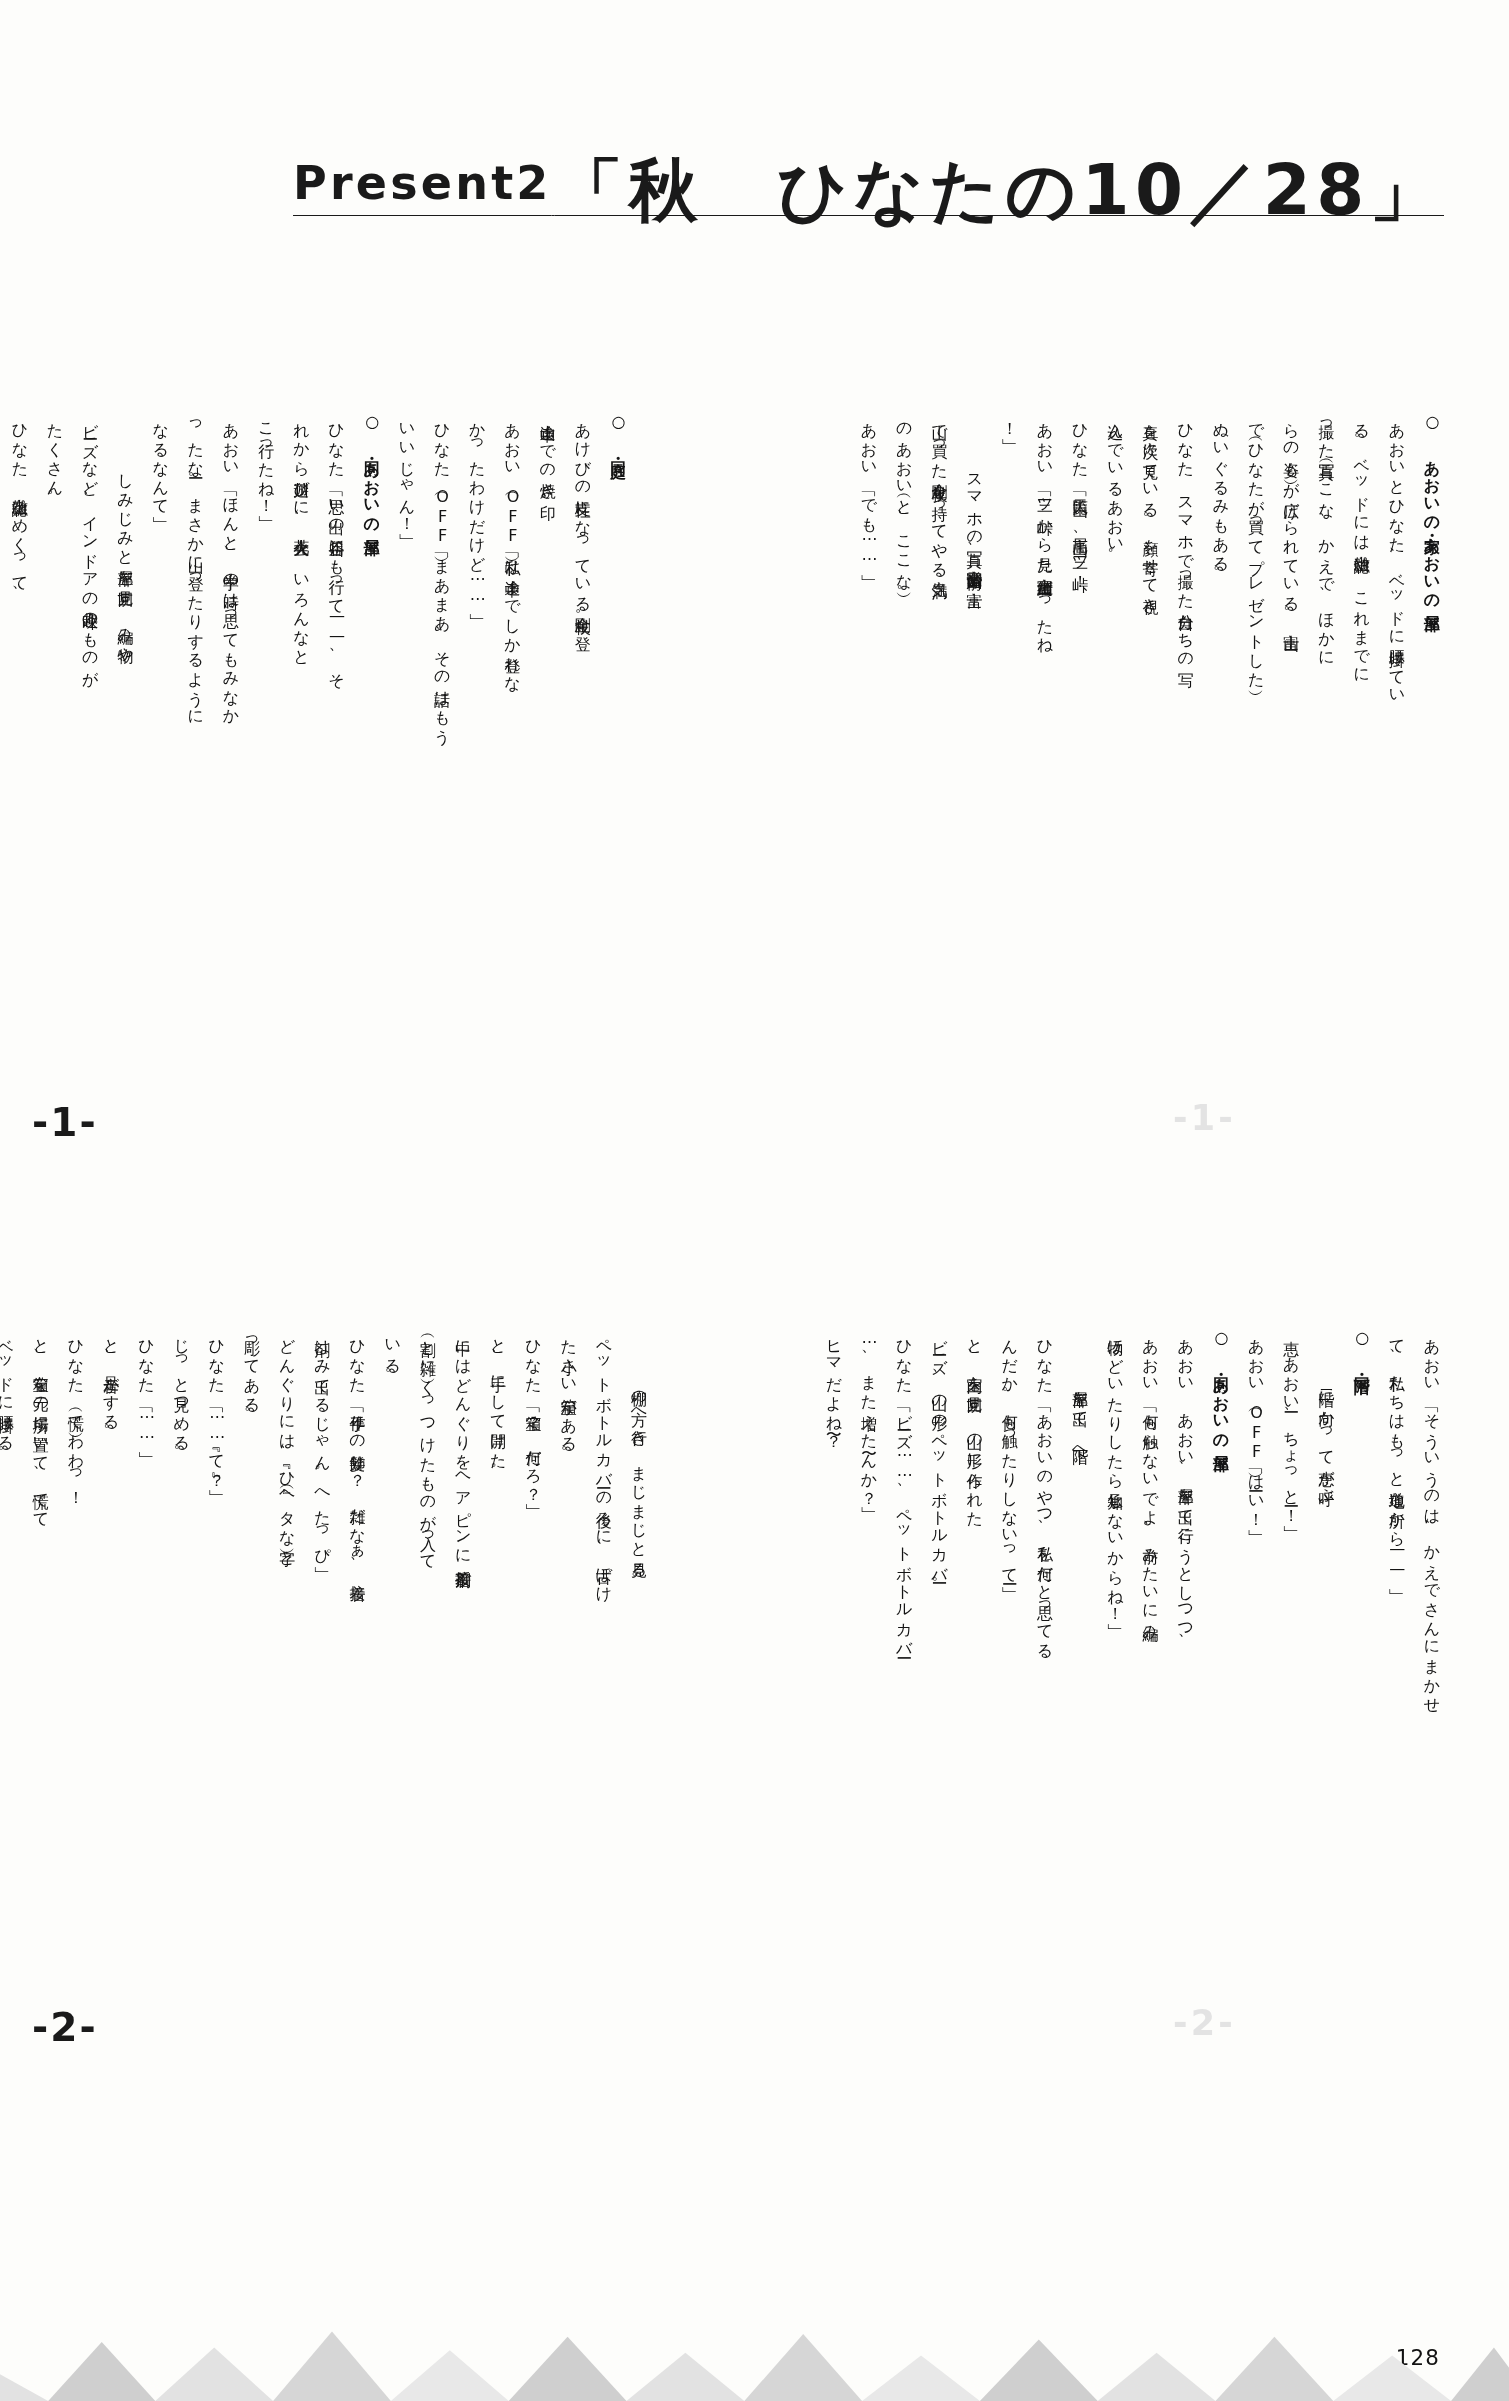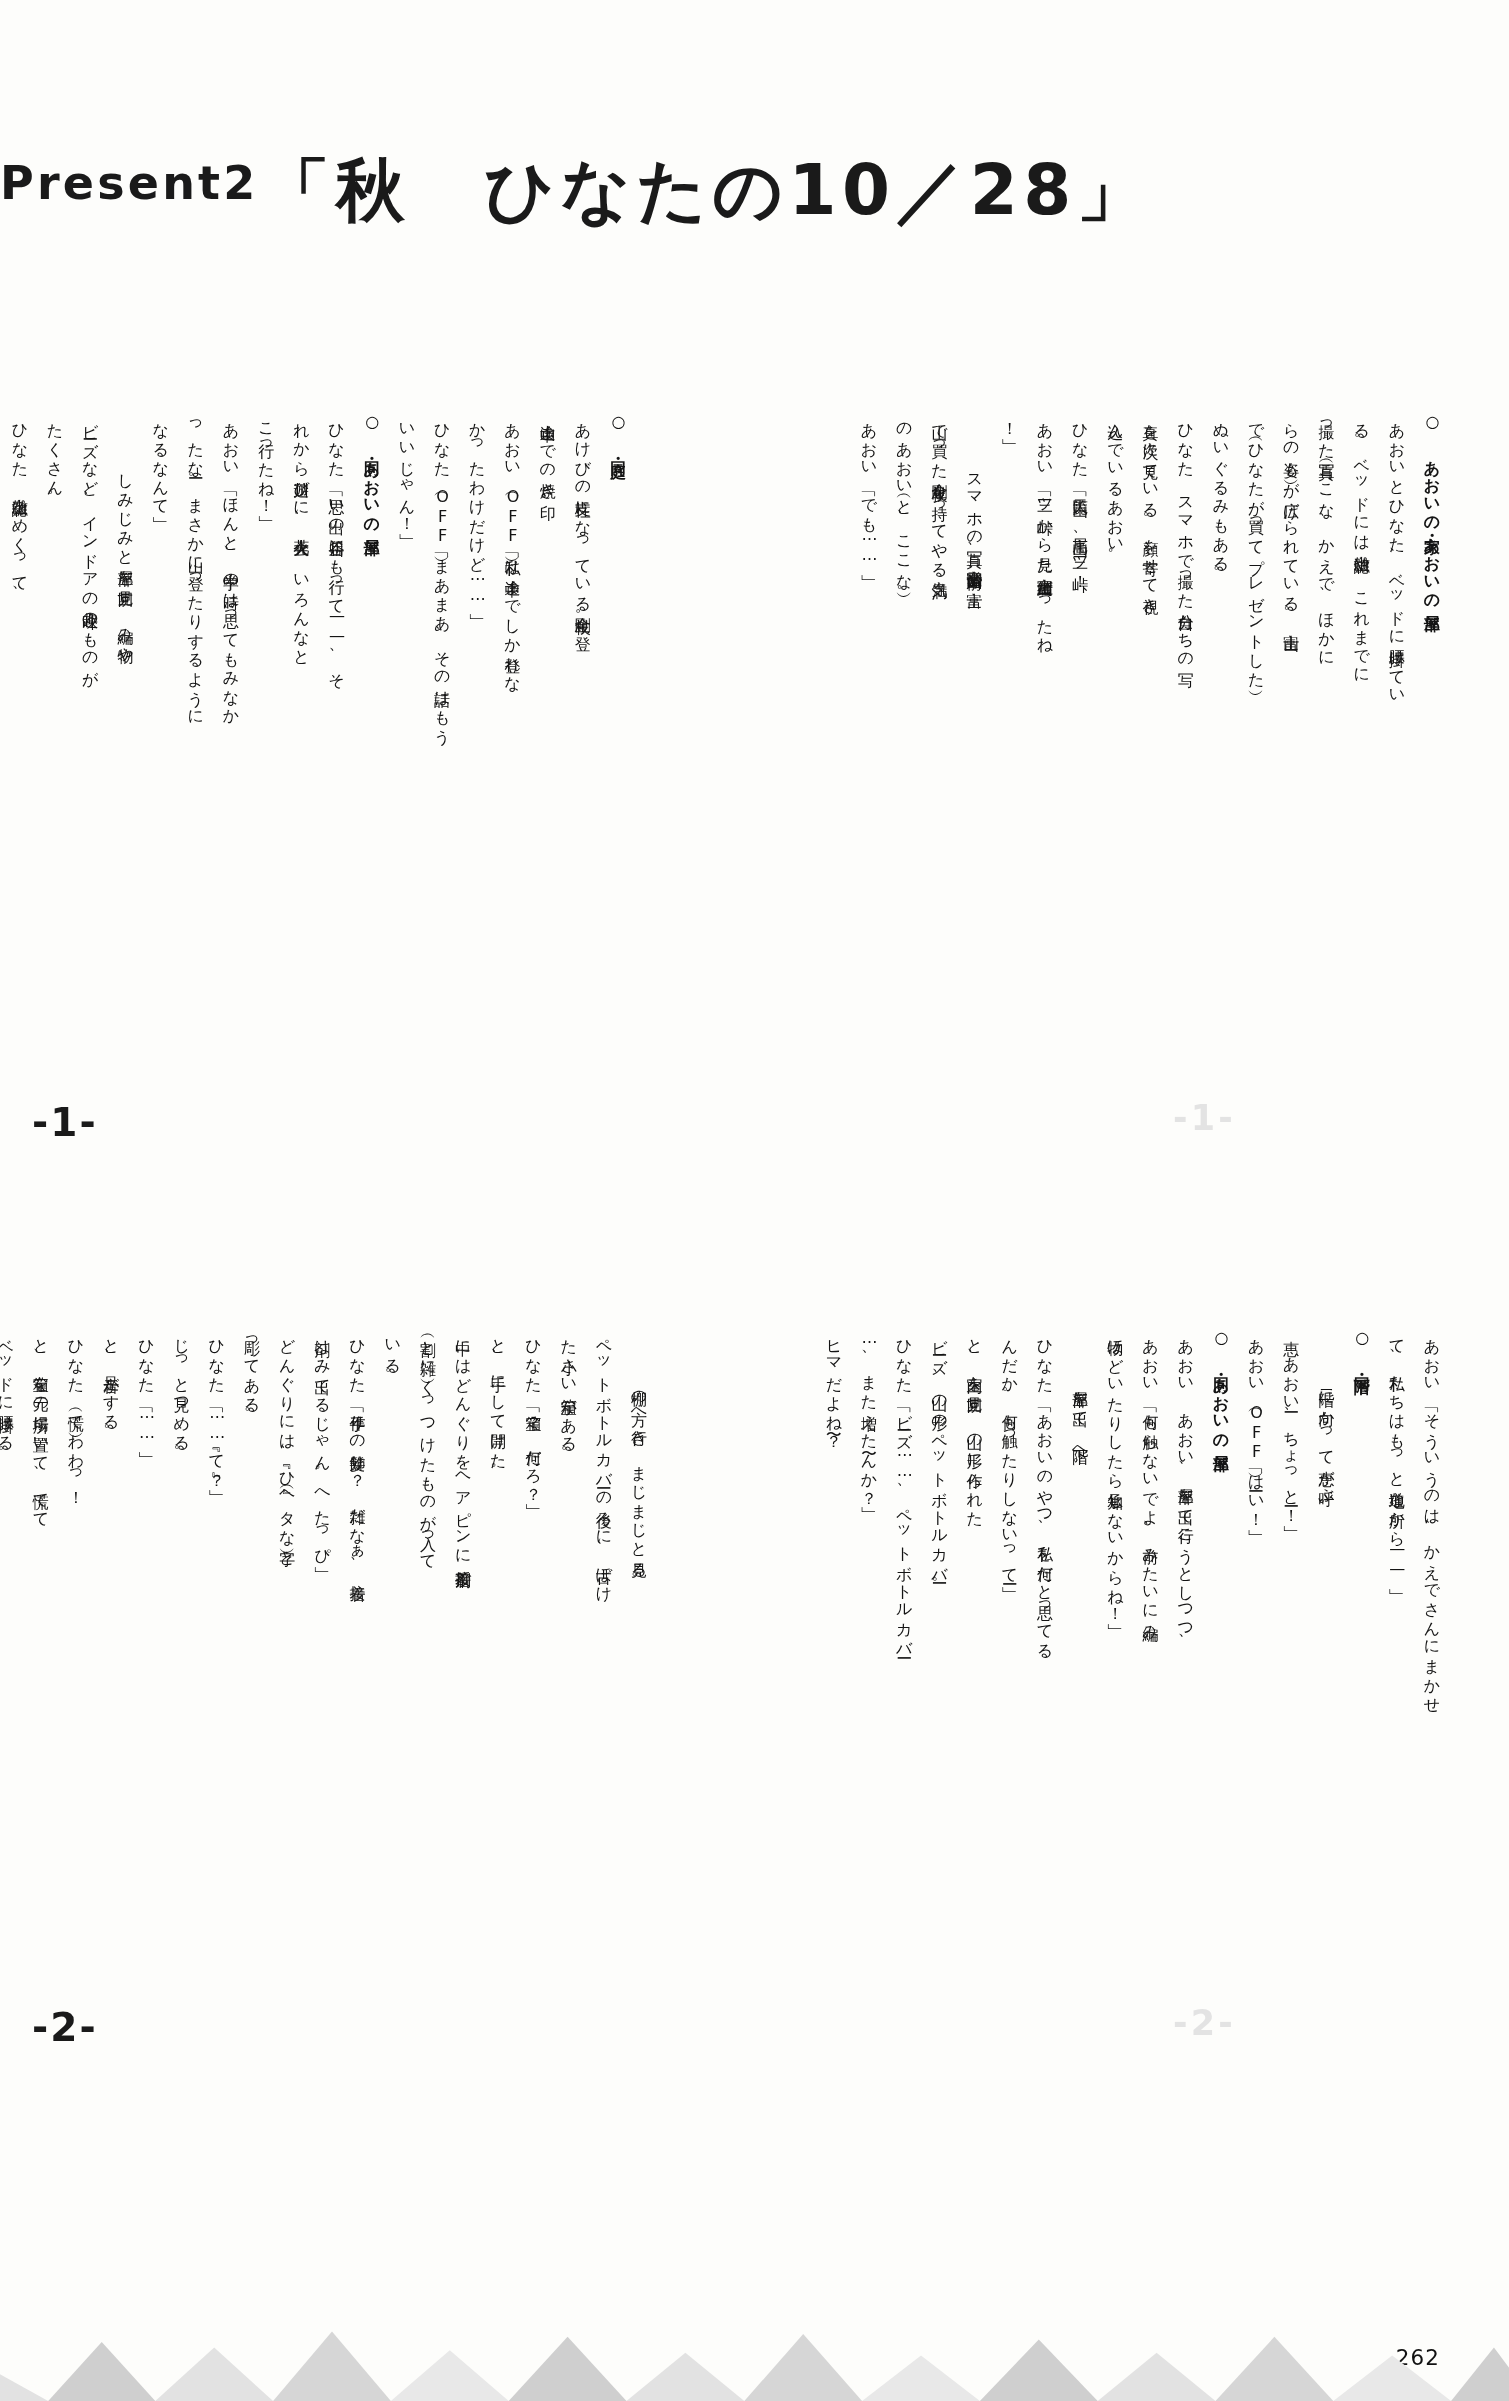--- a/index.html
+++ b/index.html
@@ -21,22 +21,23 @@
     inset: 0;
     background: #fdfdfb;
   }
 
   
   .title-row {
     position: absolute;
     top: 145px;
     left: 0;
     width: 1444px;
-    text-align: left;
+    text-align: right;
     white-space: nowrap;
+    text-decoration: underline;
   }
   .title-pre {
     font-family: "DejaVu Sans", sans-serif;
     font-size: 46px;
     font-weight: bold;
     letter-spacing: 3.2px;
     vertical-align: 15px;
   }
   .title-main {
     font-family: "DejaVu Sans", sans-serif;
@@ -120,21 +121,21 @@
 
   <div class="section sec-bot-right" id="col-bottom-right"><div class="col-line" style="display: inline-block; vertical-align: top; margin-left: 6.4px; height: 100%; white-space: nowrap;">あおい　「そういうのは、かえでさんにまかせ</div><div class="col-line" style="display: inline-block; vertical-align: top; margin-left: 6.4px; height: 100%; white-space: nowrap;">て、私たちはもっと地道な所から——」</div><div class="col-line" style="display: inline-block; vertical-align: top; margin-left: 6.4px; height: 100%; white-space: nowrap; font-weight: bold;">○　同・階下</div><div class="col-line" style="display: inline-block; vertical-align: top; margin-left: 6.4px; height: 100%; white-space: nowrap;">　　　二階に向かって恵が呼ぶ。</div><div class="col-line" style="display: inline-block; vertical-align: top; margin-left: 6.4px; height: 100%; white-space: nowrap;">恵　「あおいー、ちょっとー！」</div><div class="col-line" style="display: inline-block; vertical-align: top; margin-left: 6.4px; height: 100%; white-space: nowrap;">あおい　（OFF）「はーい！」</div><div class="col-line" style="display: inline-block; vertical-align: top; margin-left: 6.4px; height: 100%; white-space: nowrap; font-weight: bold;">○　同・あおいの部屋</div><div class="col-line" style="display: inline-block; vertical-align: top; margin-left: 6.4px; height: 100%; white-space: nowrap;">あおい　あおい、部屋を出て行こうとしつつ、</div><div class="col-line" style="display: inline-block; vertical-align: top; margin-left: 6.4px; height: 100%; white-space: nowrap;">あおい　「何も触らないでよ、前みたいに編み</div><div class="col-line" style="display: inline-block; vertical-align: top; margin-left: 6.4px; height: 100%; white-space: nowrap;">物ほどいたりしたら承知しないからね！」</div><div class="col-line" style="display: inline-block; vertical-align: top; margin-left: 6.4px; height: 100%; white-space: nowrap;">　　　部屋を出て、階下へ。</div><div class="col-line" style="display: inline-block; vertical-align: top; margin-left: 6.4px; height: 100%; white-space: nowrap;">ひなた　「あおいのやつ、私を何だと思ってる</div><div class="col-line" style="display: inline-block; vertical-align: top; margin-left: 6.4px; height: 100%; white-space: nowrap;">んだか。何も触ったりしないってー」</div><div class="col-line" style="display: inline-block; vertical-align: top; margin-left: 6.4px; height: 100%; white-space: nowrap;">と、室内を見回す。山の形に作られた</div><div class="col-line" style="display: inline-block; vertical-align: top; margin-left: 6.4px; height: 100%; white-space: nowrap;">ビーズ、山の形のペットボトルカバー。</div><div class="col-line" style="display: inline-block; vertical-align: top; margin-left: 6.4px; height: 100%; white-space: nowrap;">ひなた　「ビーズ……、ペットボトルカバー</div><div class="col-line" style="display: inline-block; vertical-align: top; margin-left: 6.4px; height: 100%; white-space: nowrap;">…、また増えた〜んか？」</div><div class="col-line" style="display: inline-block; vertical-align: top; margin-left: 6.4px; height: 100%; white-space: nowrap;">ヒマだよね〜？</div></div>
 
   <div class="section sec-bot-left" id="col-bottom-left"><div class="col-line" style="display: inline-block; vertical-align: top; margin-left: 6.4px; height: 100%; white-space: nowrap;">　　　棚の方へ行き、まじまじと見る。</div><div class="col-line" style="display: inline-block; vertical-align: top; margin-left: 6.4px; height: 100%; white-space: nowrap;">ペットボトルカバーの後ろに、古ぼけ</div><div class="col-line" style="display: inline-block; vertical-align: top; margin-left: 6.4px; height: 100%; white-space: nowrap;">た小さい宝箱がある。</div><div class="col-line" style="display: inline-block; vertical-align: top; margin-left: 6.4px; height: 100%; white-space: nowrap;">ひなた　「宝箱？　何だろ？」</div><div class="col-line" style="display: inline-block; vertical-align: top; margin-left: 6.4px; height: 100%; white-space: nowrap;">と、手にして開けた。</div><div class="col-line" style="display: inline-block; vertical-align: top; margin-left: 6.4px; height: 100%; white-space: nowrap;">中にはどんぐりをヘアピンに接着剤で</div><div class="col-line" style="display: inline-block; vertical-align: top; margin-left: 6.4px; height: 100%; white-space: nowrap;">（割と雑に）くっつけたものが入って</div><div class="col-line" style="display: inline-block; vertical-align: top; margin-left: 6.4px; height: 100%; white-space: nowrap;">いる。</div><div class="col-line" style="display: inline-block; vertical-align: top; margin-left: 6.4px; height: 100%; white-space: nowrap;">ひなた　「手作りの髪飾り？　雑だなぁ、接着</div><div class="col-line" style="display: inline-block; vertical-align: top; margin-left: 6.4px; height: 100%; white-space: nowrap;">剤はみ出てるじゃん。へたっぴ」</div><div class="col-line" style="display: inline-block; vertical-align: top; margin-left: 6.4px; height: 100%; white-space: nowrap;">どんぐりには、『ひ』（ヘタな字）と</div><div class="col-line" style="display: inline-block; vertical-align: top; margin-left: 6.4px; height: 100%; white-space: nowrap;">彫ってある。</div><div class="col-line" style="display: inline-block; vertical-align: top; margin-left: 6.4px; height: 100%; white-space: nowrap;">ひなた　「……『て』？」</div><div class="col-line" style="display: inline-block; vertical-align: top; margin-left: 6.4px; height: 100%; white-space: nowrap;">じっと見つめる。</div><div class="col-line" style="display: inline-block; vertical-align: top; margin-left: 6.4px; height: 100%; white-space: nowrap;">ひなた　「……」</div><div class="col-line" style="display: inline-block; vertical-align: top; margin-left: 6.4px; height: 100%; white-space: nowrap;">と、足音がする。</div><div class="col-line" style="display: inline-block; vertical-align: top; margin-left: 6.4px; height: 100%; white-space: nowrap;">ひなた　（慌て）わわっ！</div><div class="col-line" style="display: inline-block; vertical-align: top; margin-left: 6.4px; height: 100%; white-space: nowrap;">と、宝箱を元の場所に置いて、慌てて</div><div class="col-line" style="display: inline-block; vertical-align: top; margin-left: 6.4px; height: 100%; white-space: nowrap;">ベッドに腰掛ける。</div></div>
 
   <div class="pagemark pagemark-1">-1-</div>
   <div class="pagemark pagemark-2">-2-</div>
   <div class="ghost ghost-1">-1-</div>
   <div class="ghost ghost-2">-2-</div>
 
-  <div class="folio">262</div>
+  <div class="folio">128</div>
 
   <svg class="zigzag" viewBox="0 0 2820 170" preserveAspectRatio="none">
     <polygon points="0,170 0,120 90,170" fill="#e2e2e2"></polygon>
     <polygon points="90,170 190,60 290,170" fill="#cfcfcf"></polygon>
     <polygon points="290,170 400,70 510,170" fill="#e2e2e2"></polygon>
     <polygon points="510,170 620,40 730,170" fill="#d6d6d6"></polygon>
     <polygon points="730,170 840,75 950,170" fill="#e8e8e8"></polygon>
     <polygon points="950,170 1060,50 1170,170" fill="#cfcfcf"></polygon>
     <polygon points="1170,170 1280,80 1390,170" fill="#e2e2e2"></polygon>
     <polygon points="1390,170 1500,45 1610,170" fill="#d6d6d6"></polygon>

